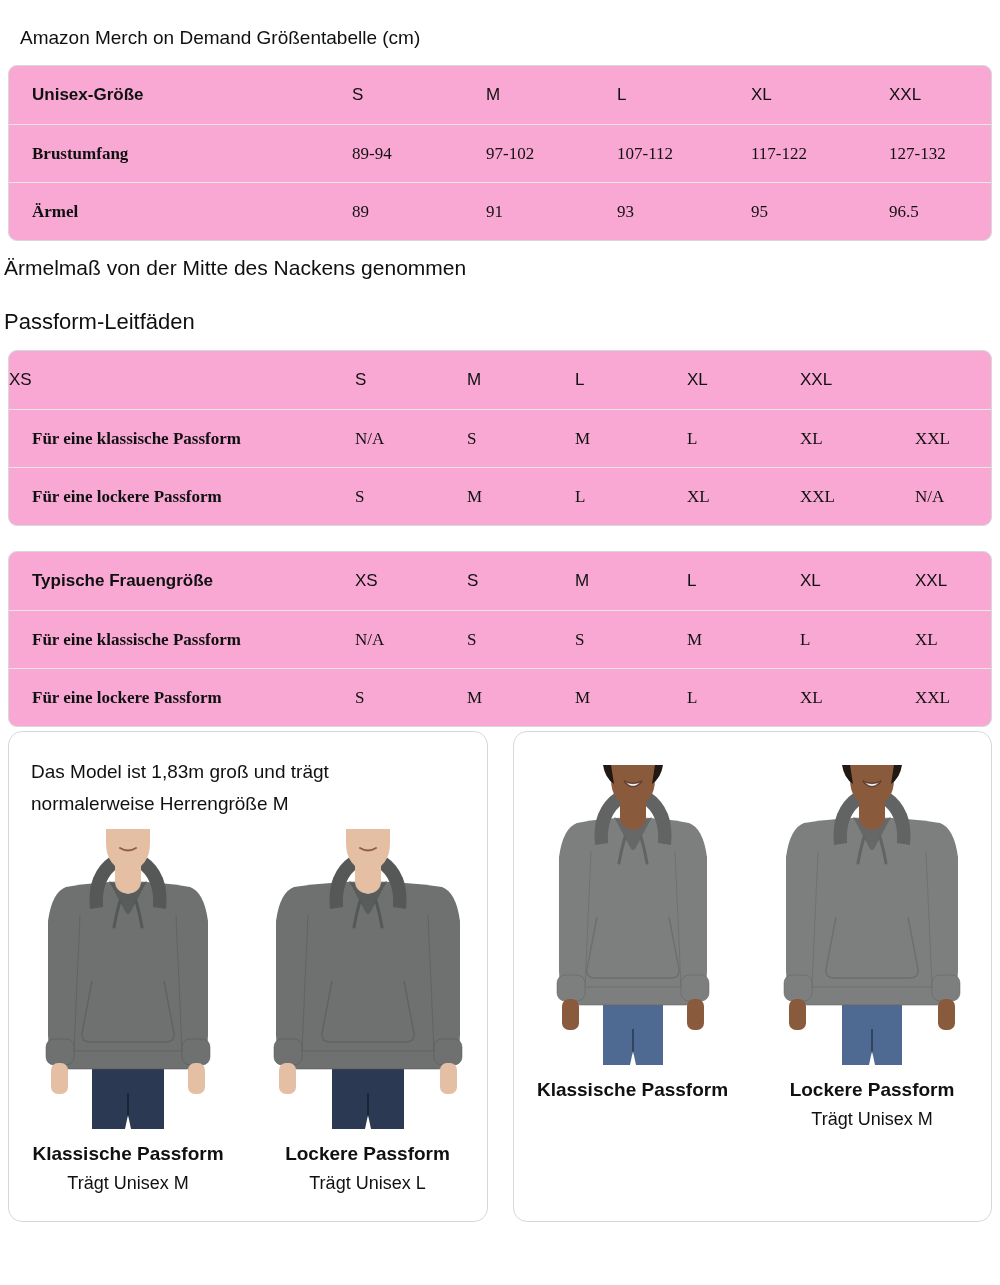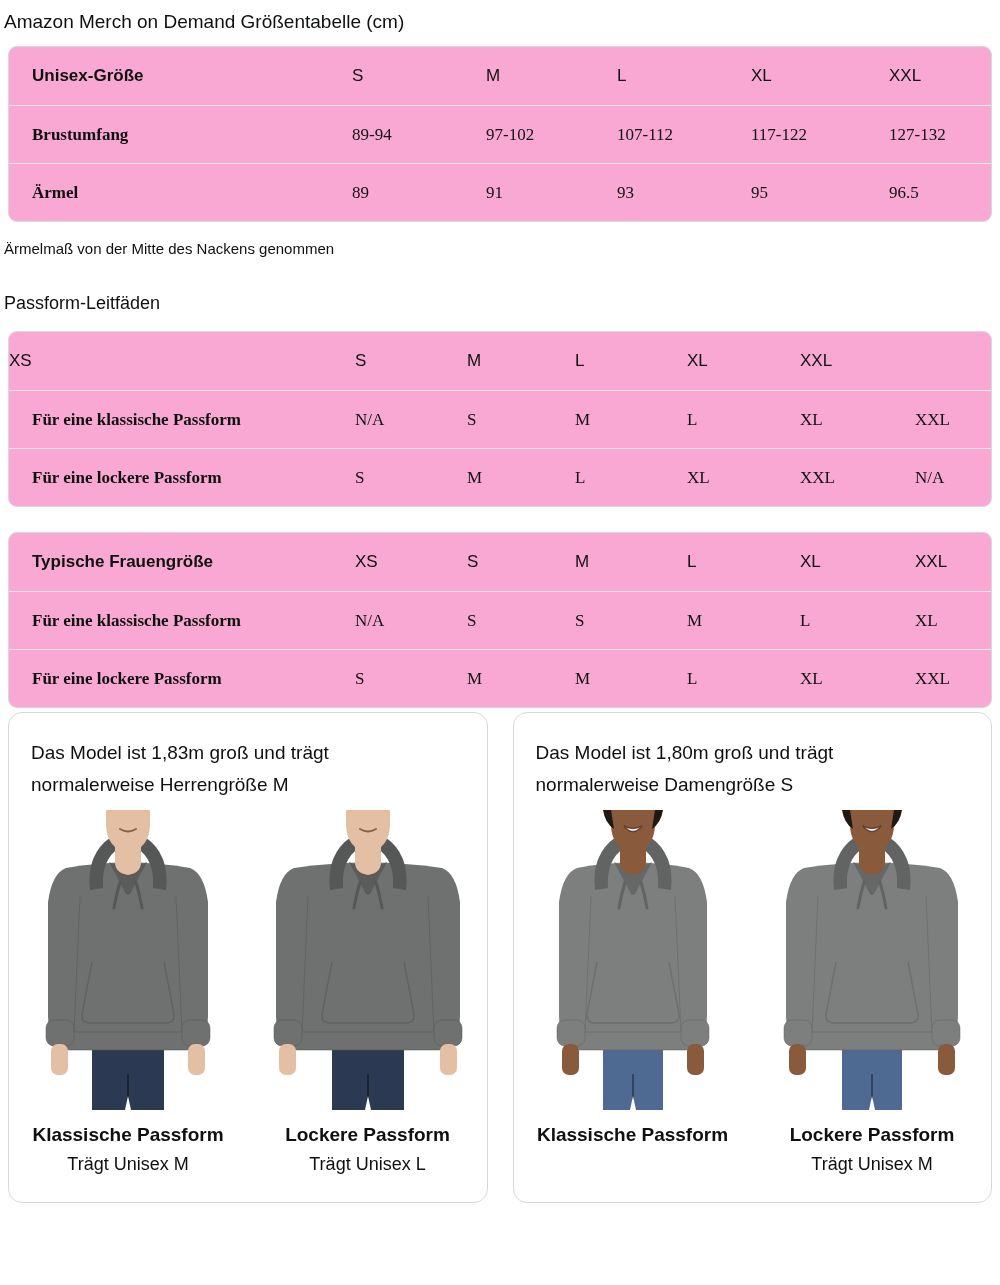--- a/index.html
+++ b/index.html
@@ -8,37 +8,37 @@
     --divider:#e7e7e7;
   }
   *{box-sizing:border-box;}
   html,body{margin:0;padding:0;background:#fff;}
   body{
     width:1000px;height:1285px;overflow:hidden;
     font-family:"Liberation Sans","DejaVu Sans",sans-serif;
     color:var(--text);
   }
   .title{
-    font-size:19px;font-weight:400;margin:0;
+    font-size:19px;font-weight:400;margin:16px;
     padding:10px 0 0 4px;line-height:23px;
   }
   .tbl{
     margin:13px 8px 0;border:1px solid var(--border);
     border-radius:9px;overflow:hidden;background:#f9a8d4;
   }
   .trow{
     display:grid;align-items:center;height:58px;font-size:17px;
   }
   .trow + .trow{border-top:1px solid var(--divider);font-family:Liberation Serif, serif;}
   .cols5{grid-template-columns:343px 134px 131px 134px 138px 1fr;}
   .cols6{grid-template-columns:346px 112px 108px 112px 113px 115px 1fr;}
   .trow .lbl{font-weight:700;padding-left:23px;white-space:nowrap;}
   .trow .val{font-weight:400;}
-  .note{font-size:15px;margin:17px 0 0 4px;line-height:19px;}
-  .sect{font-size:18px;font-weight:400;margin:33px 0 0 4px;line-height:24px;}
+  .note{font-size:21px;margin:17px 0 0 4px;line-height:19px;}
+  .sect{font-size:22px;font-weight:400;margin:33px 0 0 4px;line-height:24px;}
   .tbl.men{margin-top:16px;}
   .tbl.women{margin-top:25px;}
   .cards{display:flex;gap:25px;margin:4px 8px 0;}
   .card{
     flex:1;border:1px solid var(--border);border-radius:14px;
     height:491px;padding:24px 8px 0;background:#fff;
   }
   .desc{
     font-size:19px;line-height:32px;white-space:pre-line;
     padding-left:14px;
@@ -203,22 +203,20 @@
                 <path d="M 89 0 L 133 0 L 133 14 Q 133 38 111 43 Q 89 38 89 14 Z" fill="#e5bfa4"></path>
                 <path d="M 103 19 Q 111 24 119 19" stroke="rgba(120,70,50,0.8)" stroke-width="2" stroke-linecap="round" fill="none"></path>
               </svg>
             </div>
             <figcaption class="fit-cap">Lockere Passform</figcaption>
             <div class="size-cap">Trägt Unisex L</div>
           </figure>
         </div>
       </section>
       <section class="card">
-        <div class="desc">Das Model ist 1,80m groß und trägt
-normalerweise Damengröße S</div>
         <div class="figs">
           <figure class="fig" style="margin: 0px;">
             <div class="photo">
               <svg viewBox="0 0 222 300" xmlns="http://www.w3.org/2000/svg">
                 <rect x="81" y="238" width="60" height="62" fill="#4e6a92"></rect>
                 <line x1="111" y1="264" x2="111" y2="300" stroke="rgba(0,0,0,0.35)" stroke-width="2"></line>
                 <path d="M 108 300 L 111 286 L 114 300 Z" fill="#ffffff"></path>
                 <path d="M 55 58 Q 111 47 167 58 Q 181 63 185 92 L 185 206 Q 185 230 165 230 L 57 230 Q 37 230 37 206 L 37 92 Q 41 63 55 58 Z" fill="#7d7f7e"></path>
                 <path d="M 69 86 L 63 222" stroke="#626463" stroke-width="1" opacity="0.5" fill="none"></path>
                 <path d="M 153 86 L 159 222" stroke="#626463" stroke-width="1" opacity="0.5" fill="none"></path>

